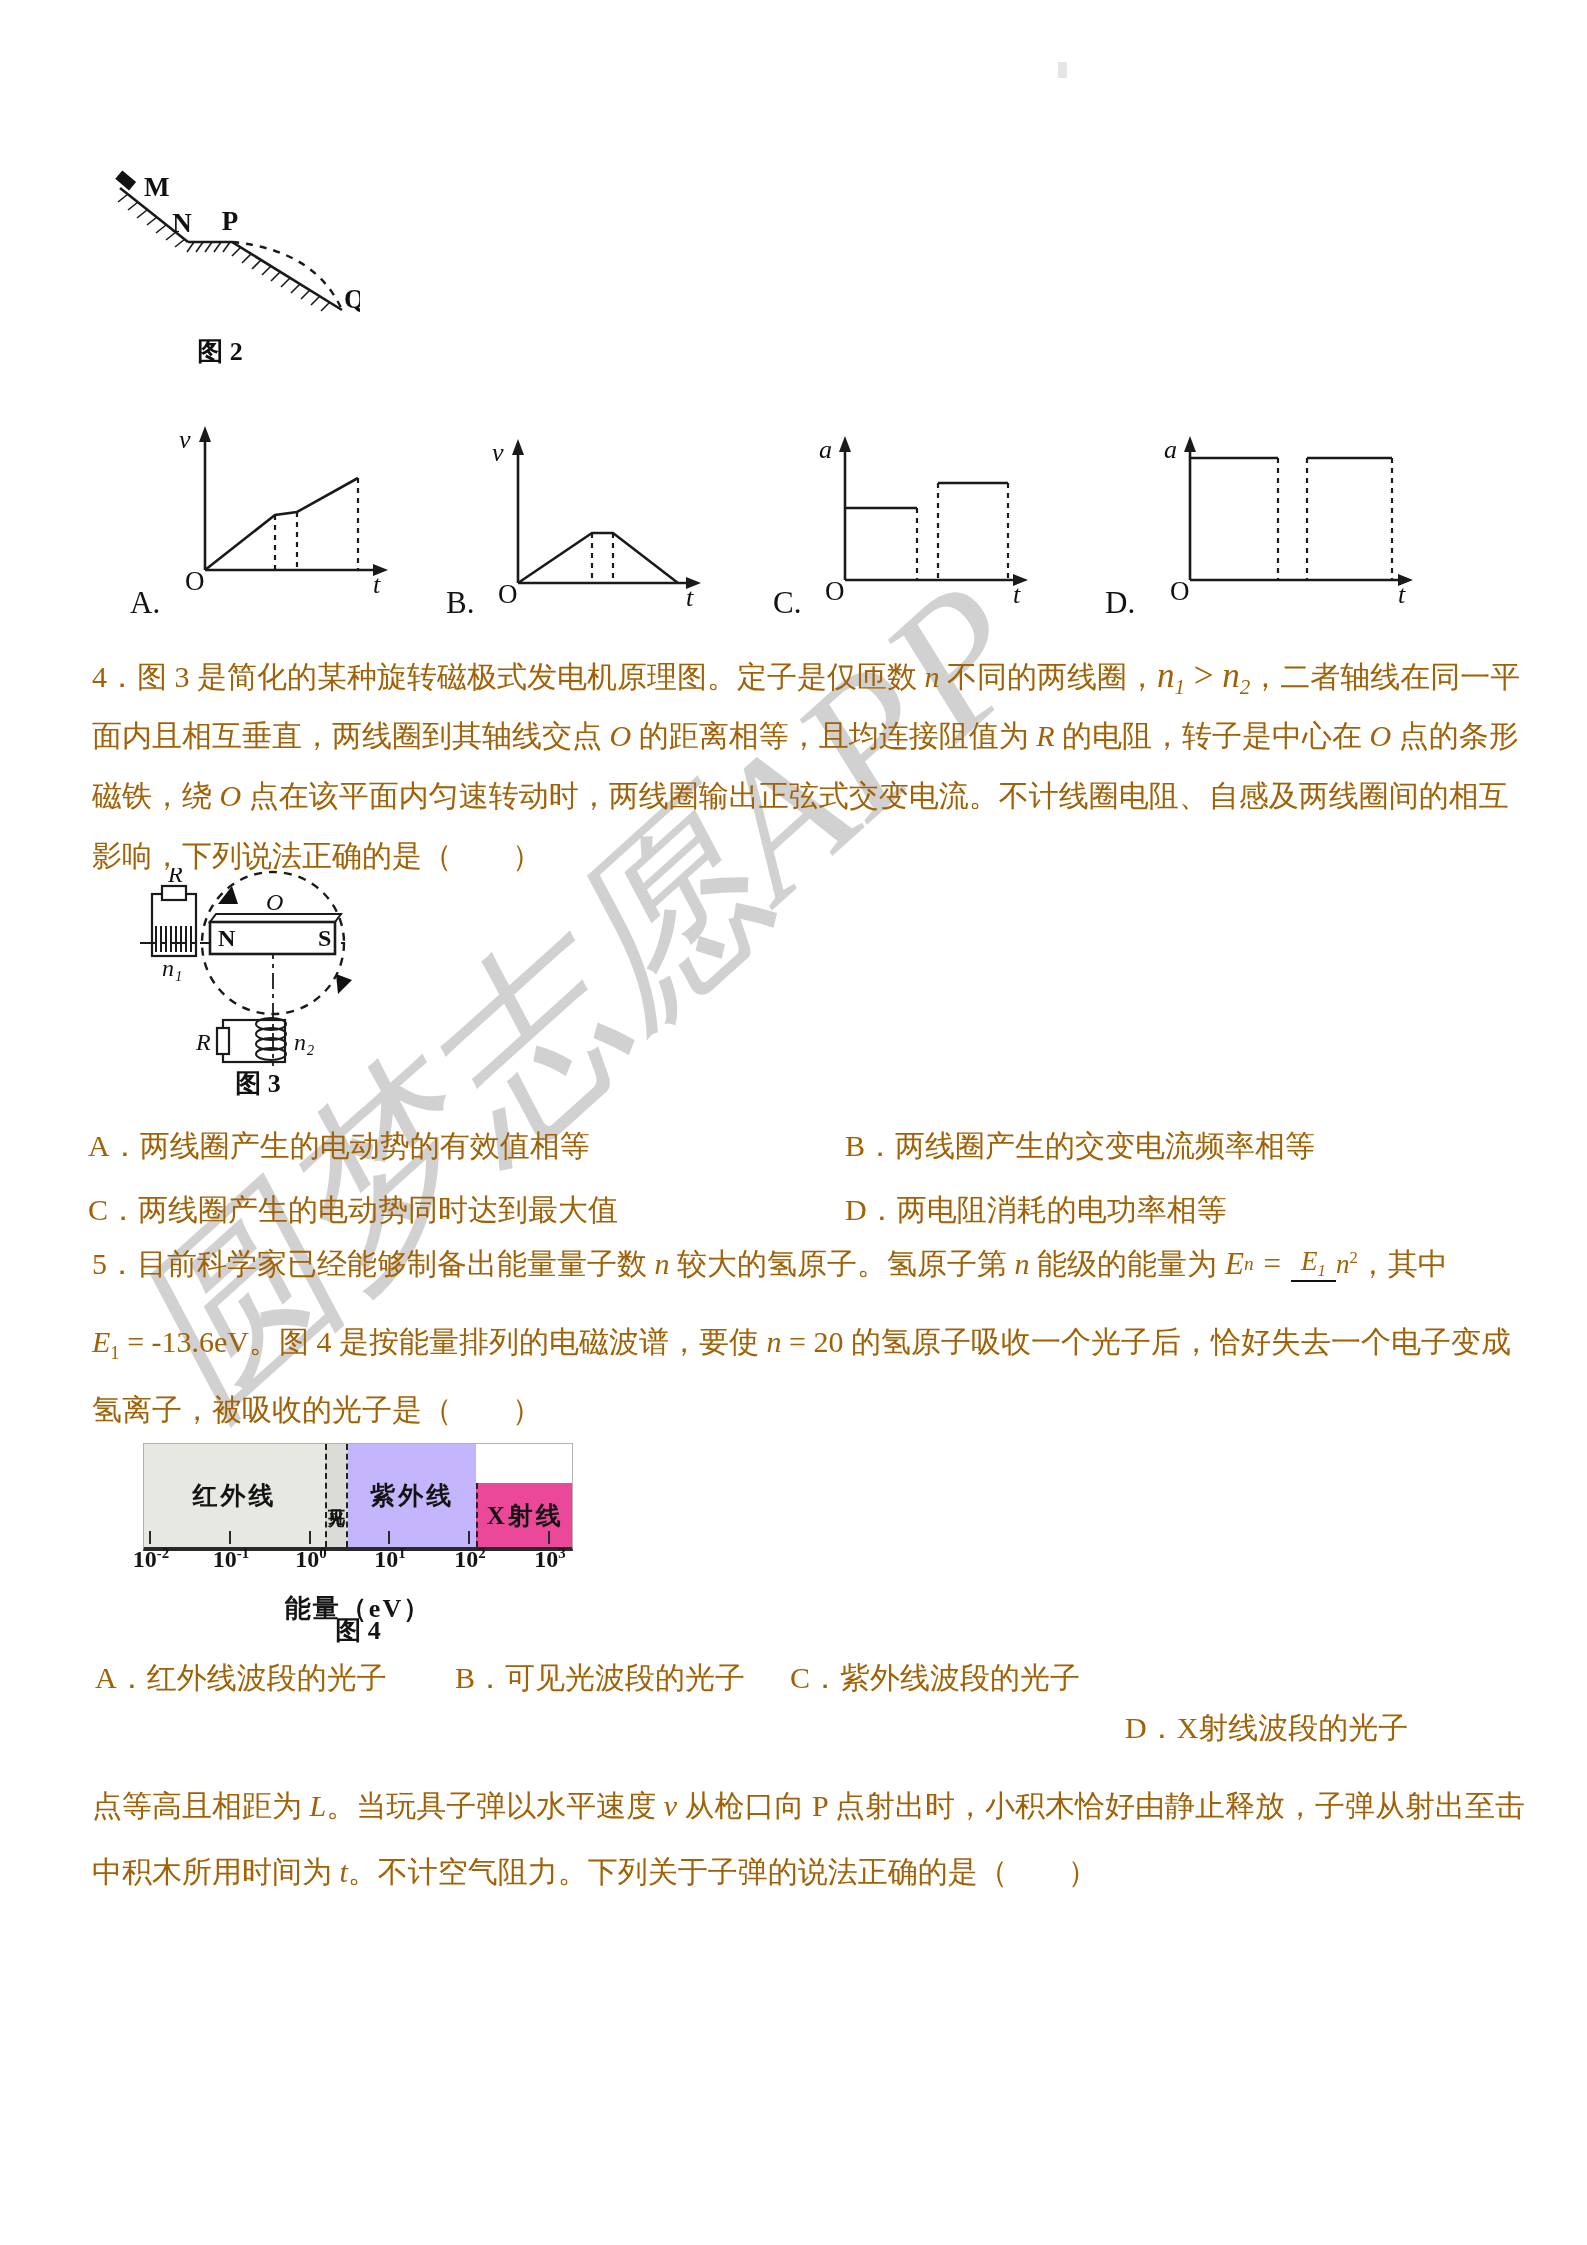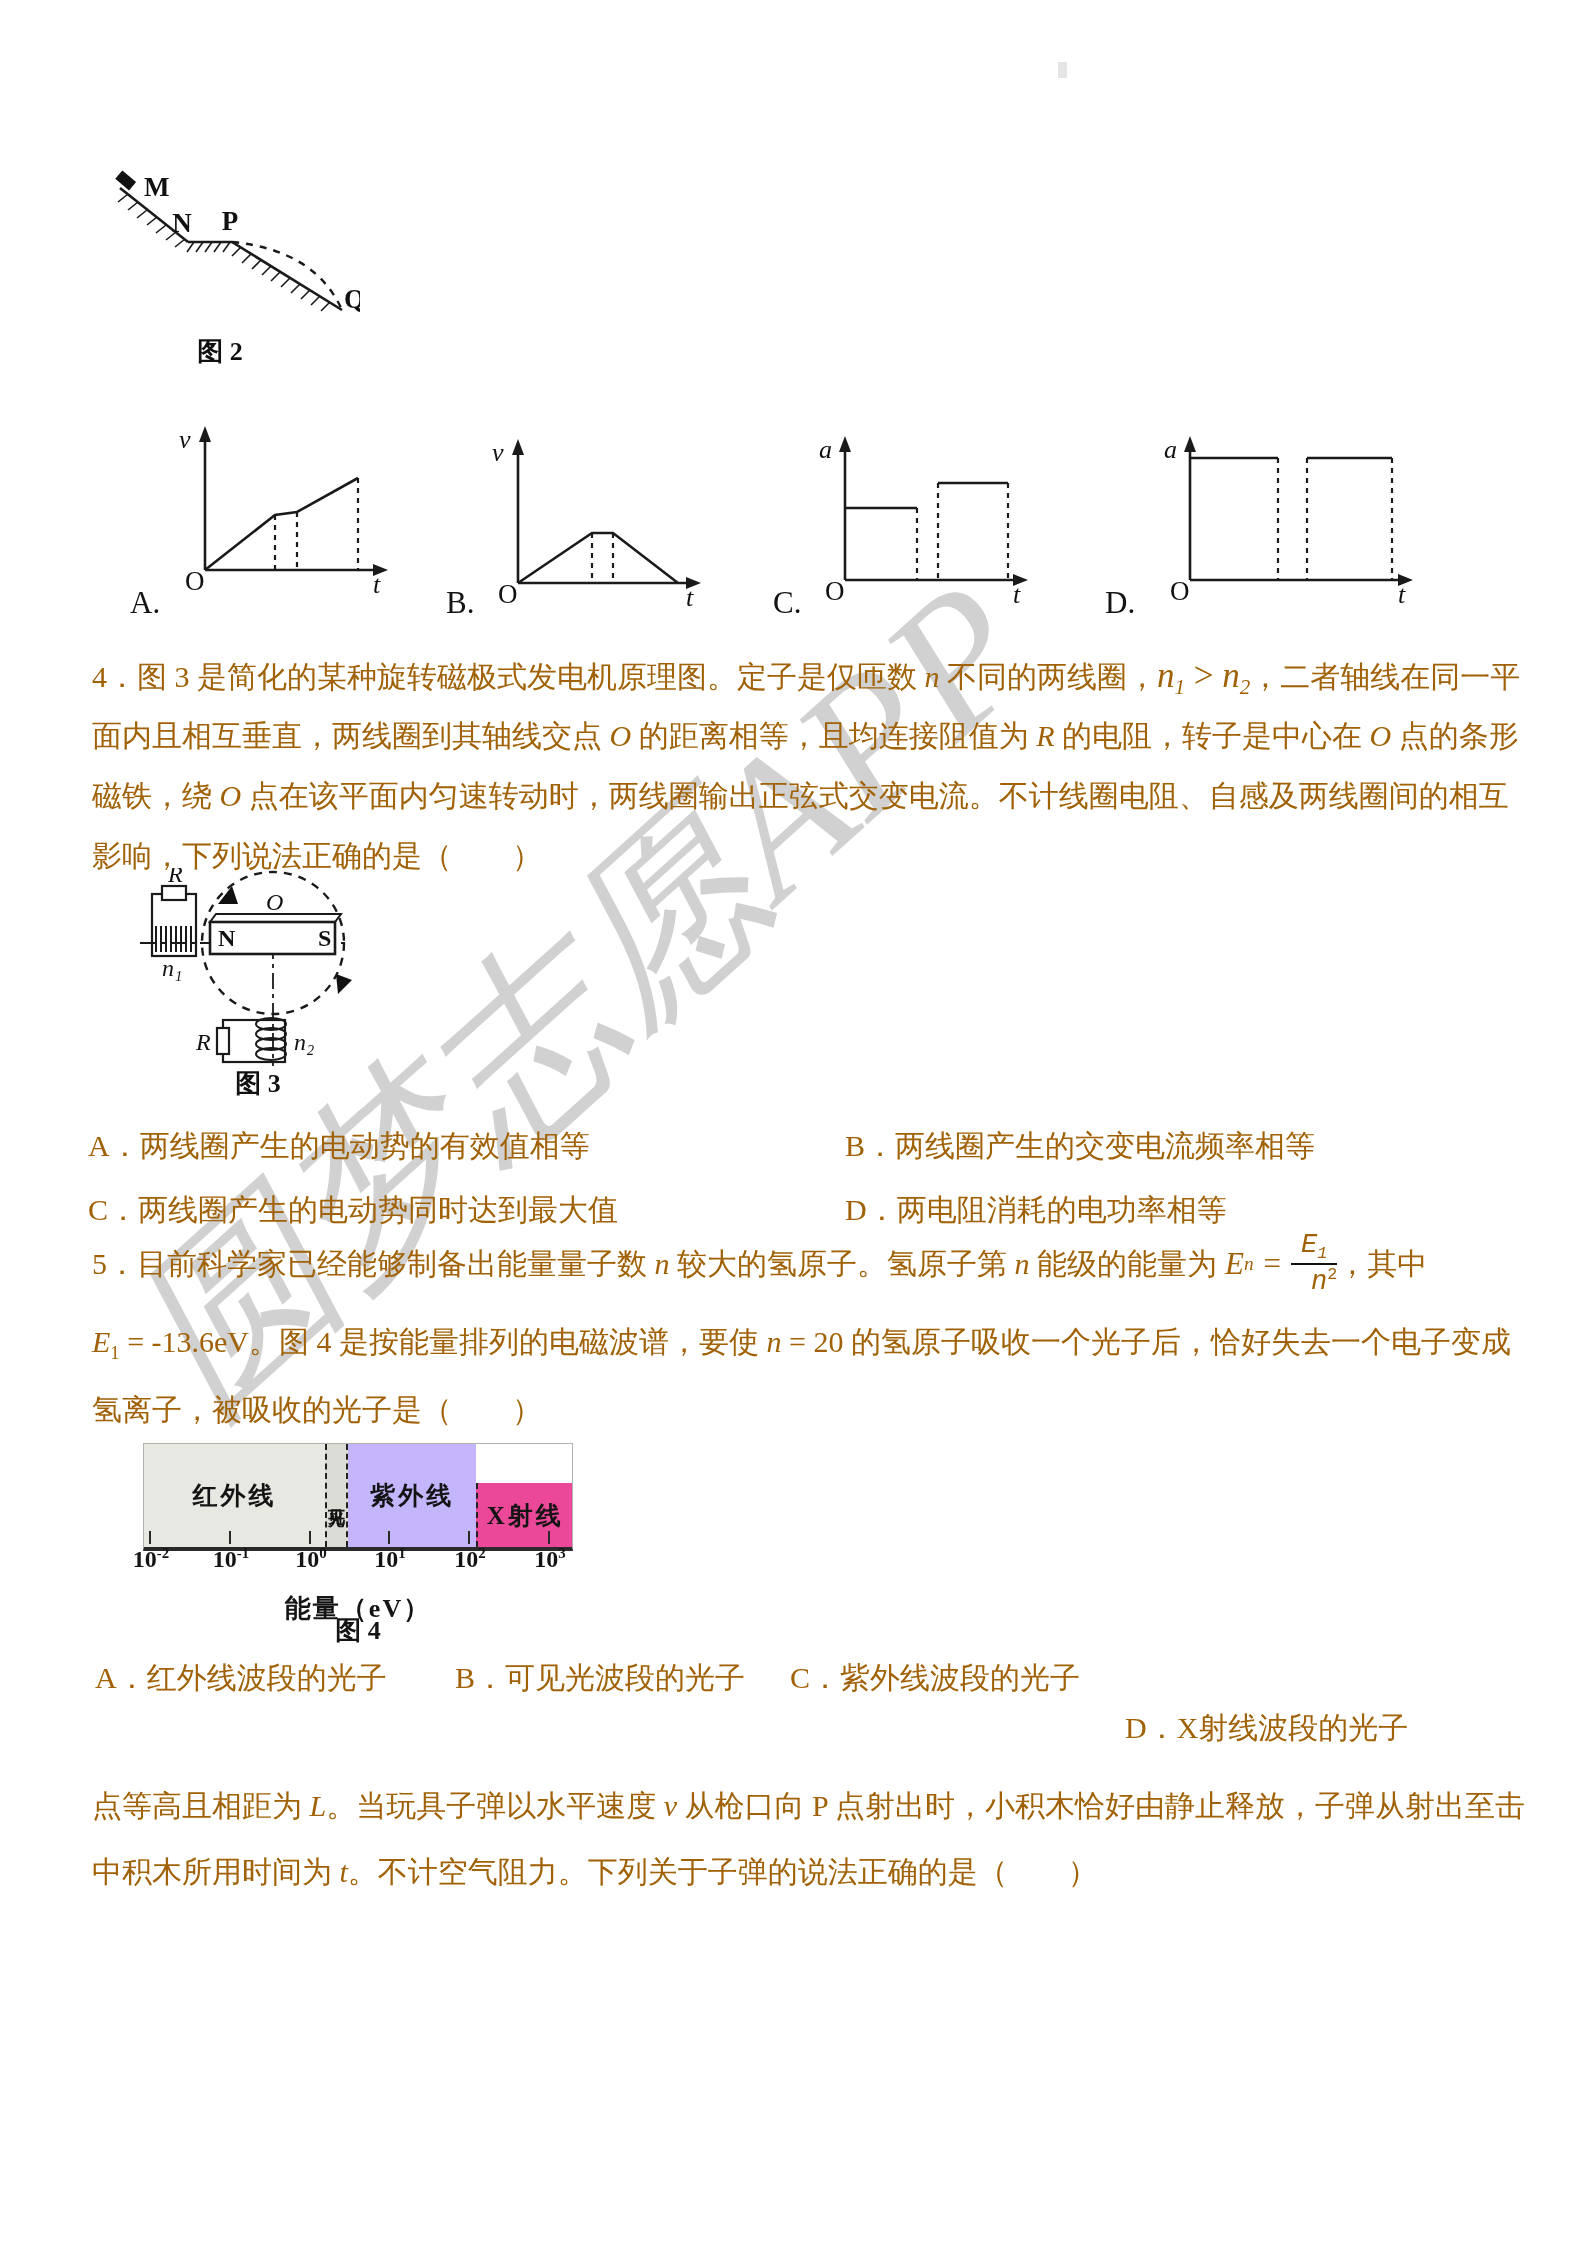--- a/index.html
+++ b/index.html
@@ -21,21 +21,21 @@
   .axlab{font:italic 26px "Liberation Serif",serif;fill:#111;}
   .orig{font:27px "Liberation Serif",serif;fill:#111;}
   .figlab{font:bold 27px "Liberation Serif",serif;fill:#111;}
   .figcap{font:bold 26px "Liberation Serif",serif;fill:#111;}
   .maglab{font:bold 24px "Liberation Serif",serif;fill:#111;}
   .itlab{font:italic 24px "Liberation Serif",serif;fill:#111;}
   
   .flexline{display:flex;align-items:center;}
   .formula{display:inline-flex;align-items:center;font-size:31px;margin-left:8px;}
   .eqsign{margin:0 10px;}
-  .stack{display:inline-flex;flex-direction:column;align-items:flex-end;font-size:27px;line-height:1.15;font-family:Liberation Mono, monospace;}
+  .stack{display:inline-flex;flex-direction:row;align-items:center;font-size:27px;line-height:1.15;}
   .fr-num{border-bottom:2.2px solid #111;padding:0 10px 2px;}
   .fr-den{padding-top:2px;}
   
   .fig4{position:absolute;left:143px;top:1443px;width:430px;z-index:2;}
   .spectrum-bar{display:flex;height:108px;border:1px solid #b3b3ad;border-bottom:4px solid #2a2a2a;box-sizing:border-box;}
   .band{display:flex;align-items:center;justify-content:center;box-sizing:border-box;}
   .band-ir{width:182px;background:#e8e8e3;}
   .band-vis{width:23px;background:#dcdcd7;border-left:2.5px dashed #222;border-right:2.5px dashed #222;}
   .band-uv{width:129px;background:#c4b5fd;}
   .band-x{width:96px;background:#ec4899;border-left:2.5px dashed #222;margin-top:39px;}

